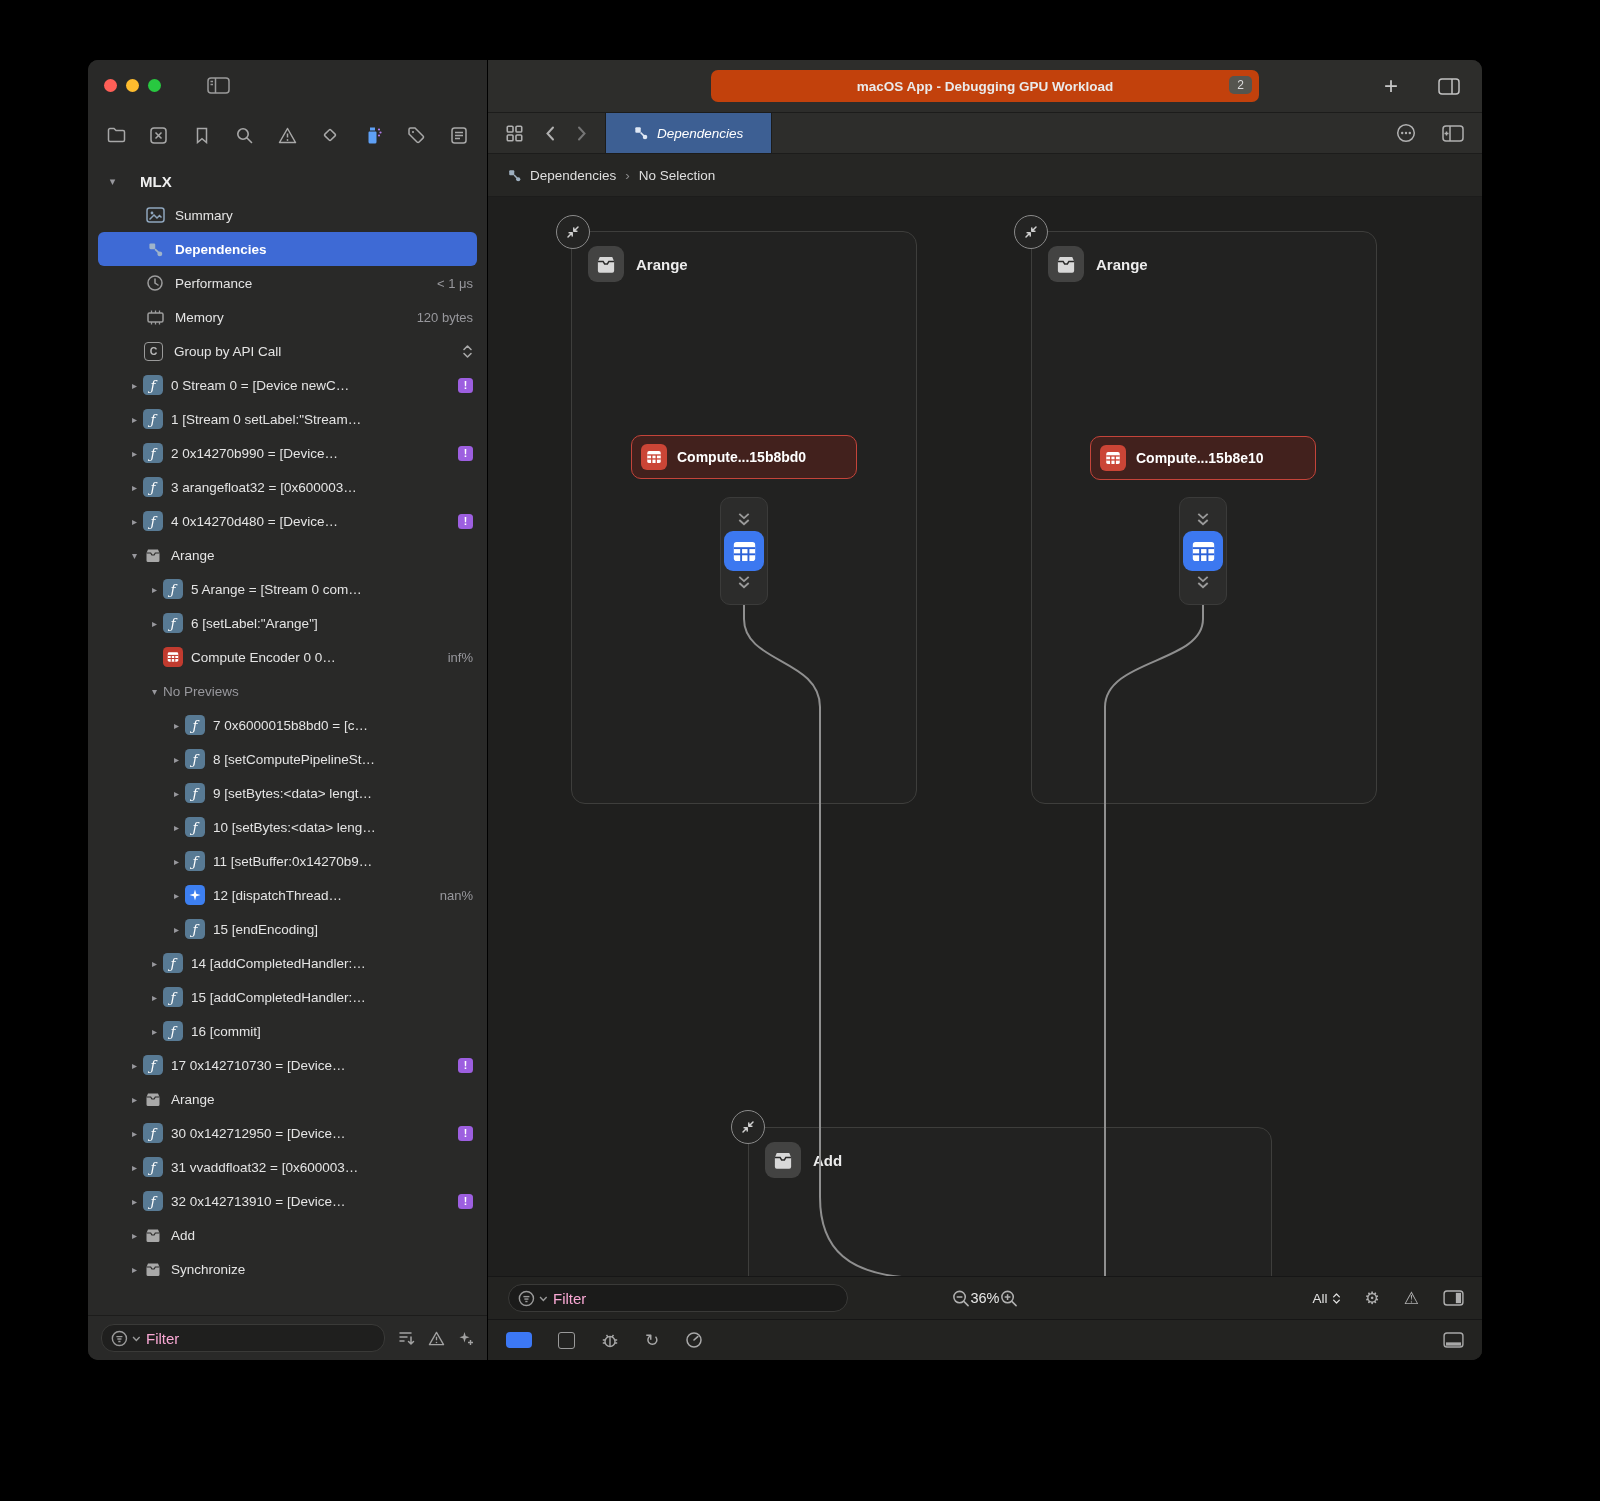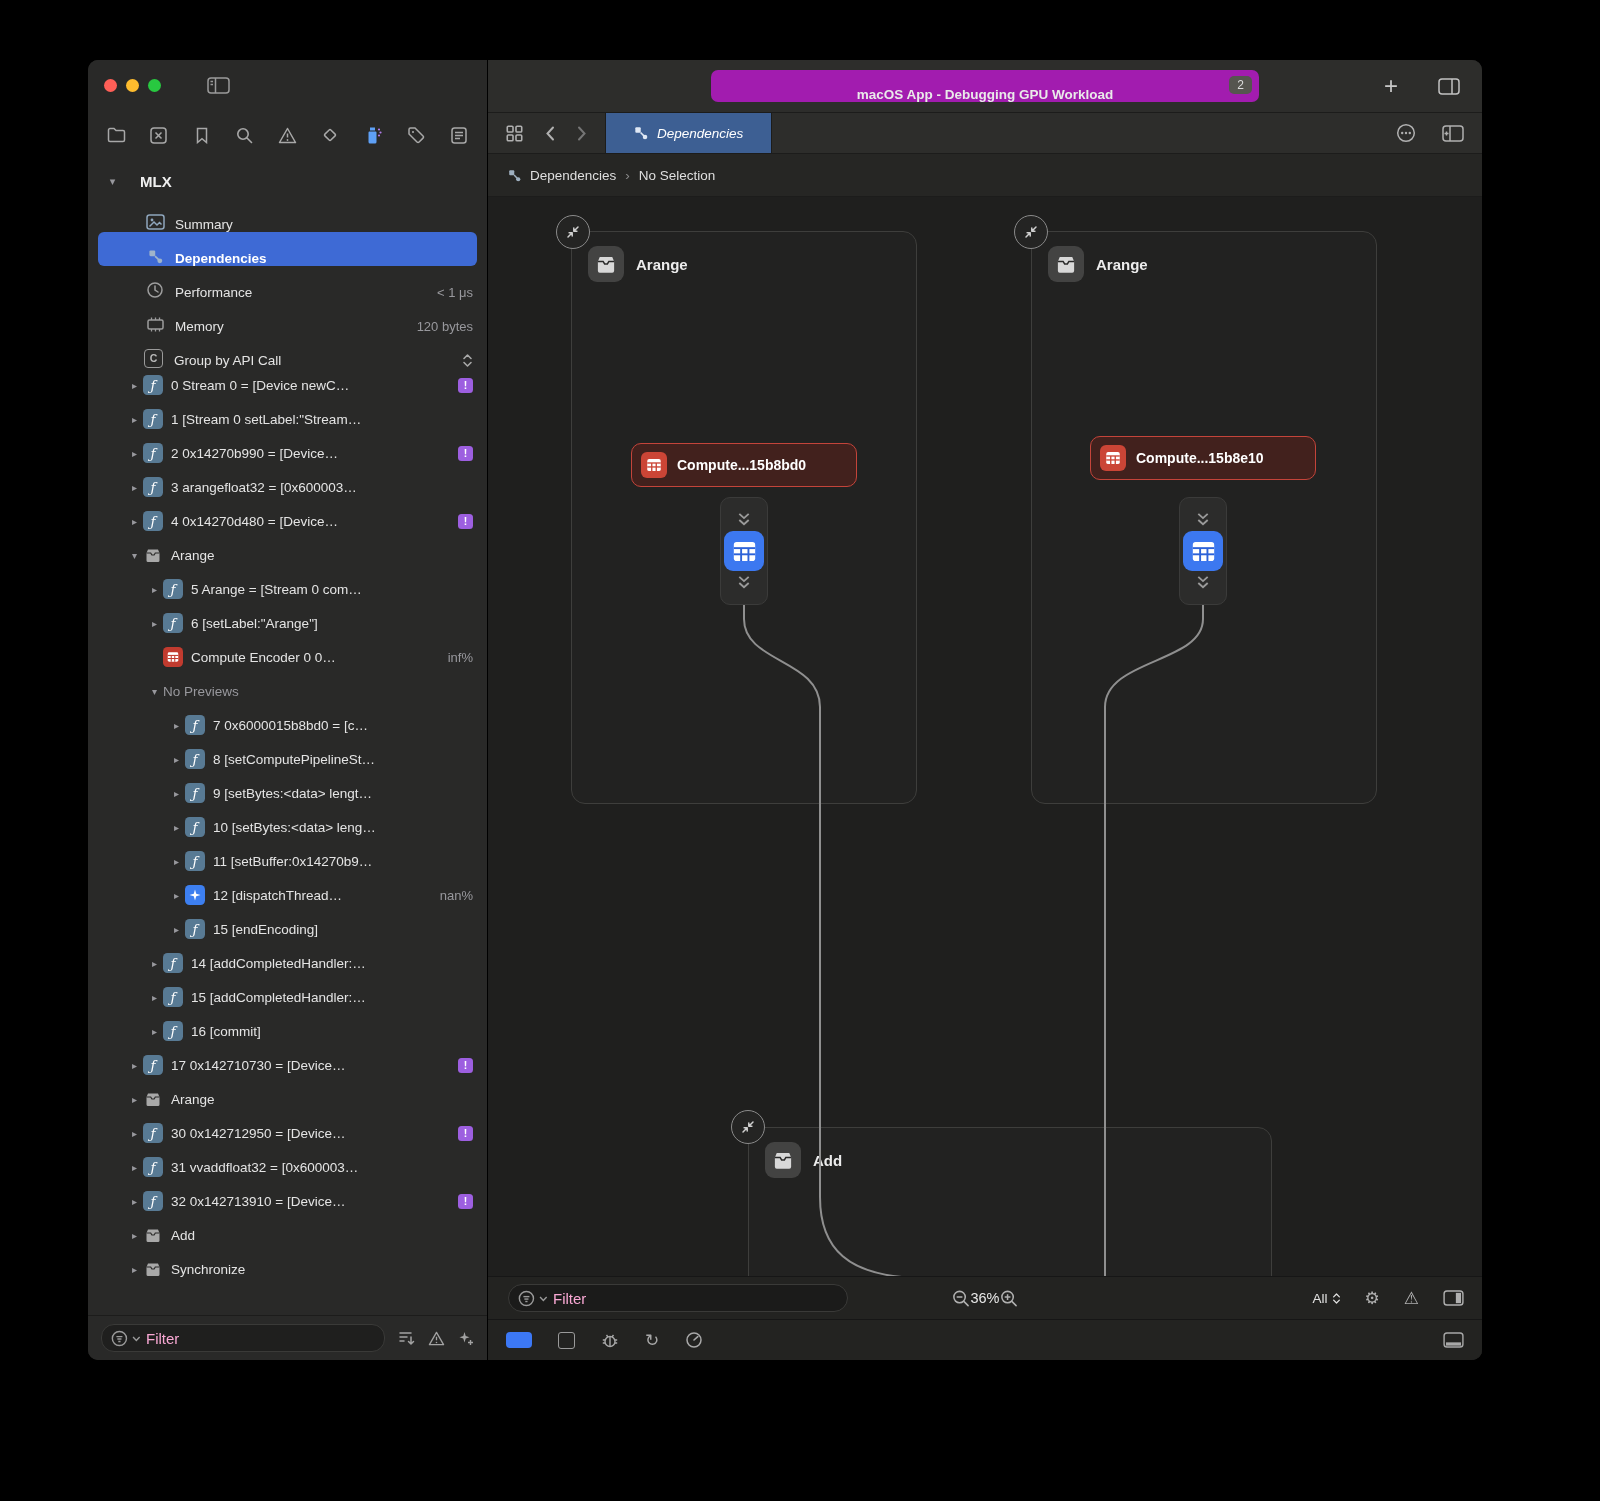--- a/index.html
+++ b/index.html
@@ -14,21 +14,21 @@
   .tl.red{background:#ff5f57;}.tl.yellow{background:#febc2e;}.tl.green{background:#28c840;}
   .sb-toggle{margin-left:46px;color:#9a9a9a;display:flex;}
   .sb-toolbar{height:50px;flex:none;display:flex;align-items:center;justify-content:space-between;padding:0 17px;color:#a8a8a8;}
   .nav-ic{display:flex;align-items:center;justify-content:center;width:22px;height:22px;}
   .nav-ic.active{color:#5ea0f6;}
   .sb-tree{flex:1;overflow:hidden;padding-top:4px;}
   .mlx-row{height:34px;display:flex;align-items:center;padding-left:16px;}
   .mlx-lbl{font-size:15px;font-weight:bold;color:#f0f0f0;margin-left:19px;}
   .disc{width:17px;flex:none;text-align:center;color:#98989d;font-size:10px;}
   .disc.root{font-size:11px;}
-  .frow{height:34px;display:flex;align-items:flex-end;padding-left:56px;font-size:13.5px;}
+  .frow{height:34px;display:flex;align-items:center;padding-left:56px;font-size:13.5px;}
   .frow.sel{margin:0 10px;padding-left:46px;border-radius:6px;background:#3e6ad5;color:#fff;}
   .frow.sel .flbl{color:#fff;font-weight:600;}
   .fic{width:22px;height:20px;display:flex;align-items:center;justify-content:center;margin-right:9px;flex:none;color:#9fb4ca;}
   .fic-summary{color:#8fa6bd;}.fic-gray{color:#9d9d9d;}
   .c-box{width:17px;height:17px;border:1.5px solid #9a9a9a;border-radius:4px;color:#b8b8b8;
     font-size:10.5px;font-weight:bold;line-height:17px;text-align:center;display:inline-block;margin-right:11px;}
   .flbl{color:#e4e4e4;white-space:nowrap;overflow:hidden;}
   .fdetail{margin-left:auto;margin-right:14px;color:#98989d;font-size:13px;flex:none;}
   .stepper{margin-left:auto;margin-right:14px;color:#a8a8a8;display:flex;}
   .trow{height:34px;display:flex;align-items:center;font-size:13.5px;white-space:nowrap;}
@@ -44,22 +44,22 @@
     color:#fff;font-size:10.5px;font-weight:bold;display:flex;align-items:center;justify-content:center;}
   .trail{margin-left:auto;margin-right:14px;flex:none;color:#98989d;font-size:13px;}
   .sb-filter{height:44px;flex:none;border-top:1px solid #1c1c1b;display:flex;align-items:center;padding:0 13px;gap:13px;color:#9a9a9a;}
   .filter-pill{flex:1;height:26px;border-radius:13px;background:#1f1f1e;border:1px solid #3a3a38;
     display:flex;align-items:center;padding:0 8px;gap:4px;min-width:0;}
   .filter-ph{color:#f9a8d4;font-size:15px;}
   .sbf-ic{display:flex;align-items:center;color:#a2a2a2;font-size:15px;}
   
   .main{flex:1;min-width:0;display:flex;flex-direction:column;background:#1f1f1e;}
   .titlebar{height:52px;flex:none;background:#2d2d2b;border-bottom:1px solid #1c1c1b;position:relative;display:flex;align-items:center;}
-  .title-pill{position:absolute;left:50%;transform:translateX(-50%);width:548px;height:32px;background:#a21caf;
-    border-radius:7px;display:flex;align-items:flex-end;justify-content:center;}
+  .title-pill{position:absolute;left:50%;transform:translateX(-50%);width:548px;height:32px;background:#c2410c;
+    border-radius:7px;display:flex;align-items:center;justify-content:center;}
   .title-text{font-size:13.5px;font-weight:600;color:#eaeaea;}
   .title-badge{position:absolute;right:7px;top:6px;background:#55554f;border-radius:5px;padding:2px 8px;font-size:12px;color:#dcdcdc;}
   .tb-right{position:absolute;right:22px;display:flex;align-items:center;gap:40px;color:#c2c2c2;}
   .plus-ic{font-size:24px;font-weight:300;line-height:1;color:#c8c8c8;}
   .tabbar{height:40px;flex:none;background:#2d2d2b;border-bottom:1px solid #1c1c1b;display:flex;align-items:stretch;}
   .tb-left{display:flex;align-items:center;gap:22px;padding:0 18px;color:#b0b0b0;}
   .tb-ic{display:flex;align-items:center;justify-content:center;}
   .tb-ic.dim{color:#757575;}
   .tab{display:flex;align-items:center;gap:9px;padding:0 28px;background:#3d5f93;border-left:1px solid #1c1c1b;border-right:1px solid #1c1c1b;}
   .tab-lbl{font-style:italic;font-size:13.5px;color:#fff;}
@@ -600,21 +600,21 @@
         </div>
       </div>
 
       <svg class="links" width="994" height="1084" viewBox="0 0 994 1084">
         <g fill="none" stroke="#8f8f8f" stroke-width="2" stroke-linecap="round">
           <path d="M256 408 L256 422 C256 466 332 462 332 510 L332 1000 C332 1052 360 1079 430 1081 L458 1082"></path>
           <path d="M715 408 L715 422 C715 466 617 462 617 510 L617 1084"></path>
         </g>
       </svg>
 
-      <div class="cnode" style="left:143px;top:246px">
+      <div class="cnode" style="left:143px;top:238px">
         <span class="cnic">
             <svg width="18" height="18" viewBox="0 0 24 24">
               <rect x="3" y="4" width="18" height="16" rx="2.5" fill="#fff"></rect>
               <g stroke="#cb4536" stroke-width="1.8">
                 <line x1="3" y1="9.3" x2="21" y2="9.3"></line>
                 <line x1="3" y1="14.6" x2="21" y2="14.6"></line>
                 <line x1="9" y1="9.3" x2="9" y2="20"></line>
                 <line x1="15" y1="9.3" x2="15" y2="20"></line>
               </g>
             </svg>

